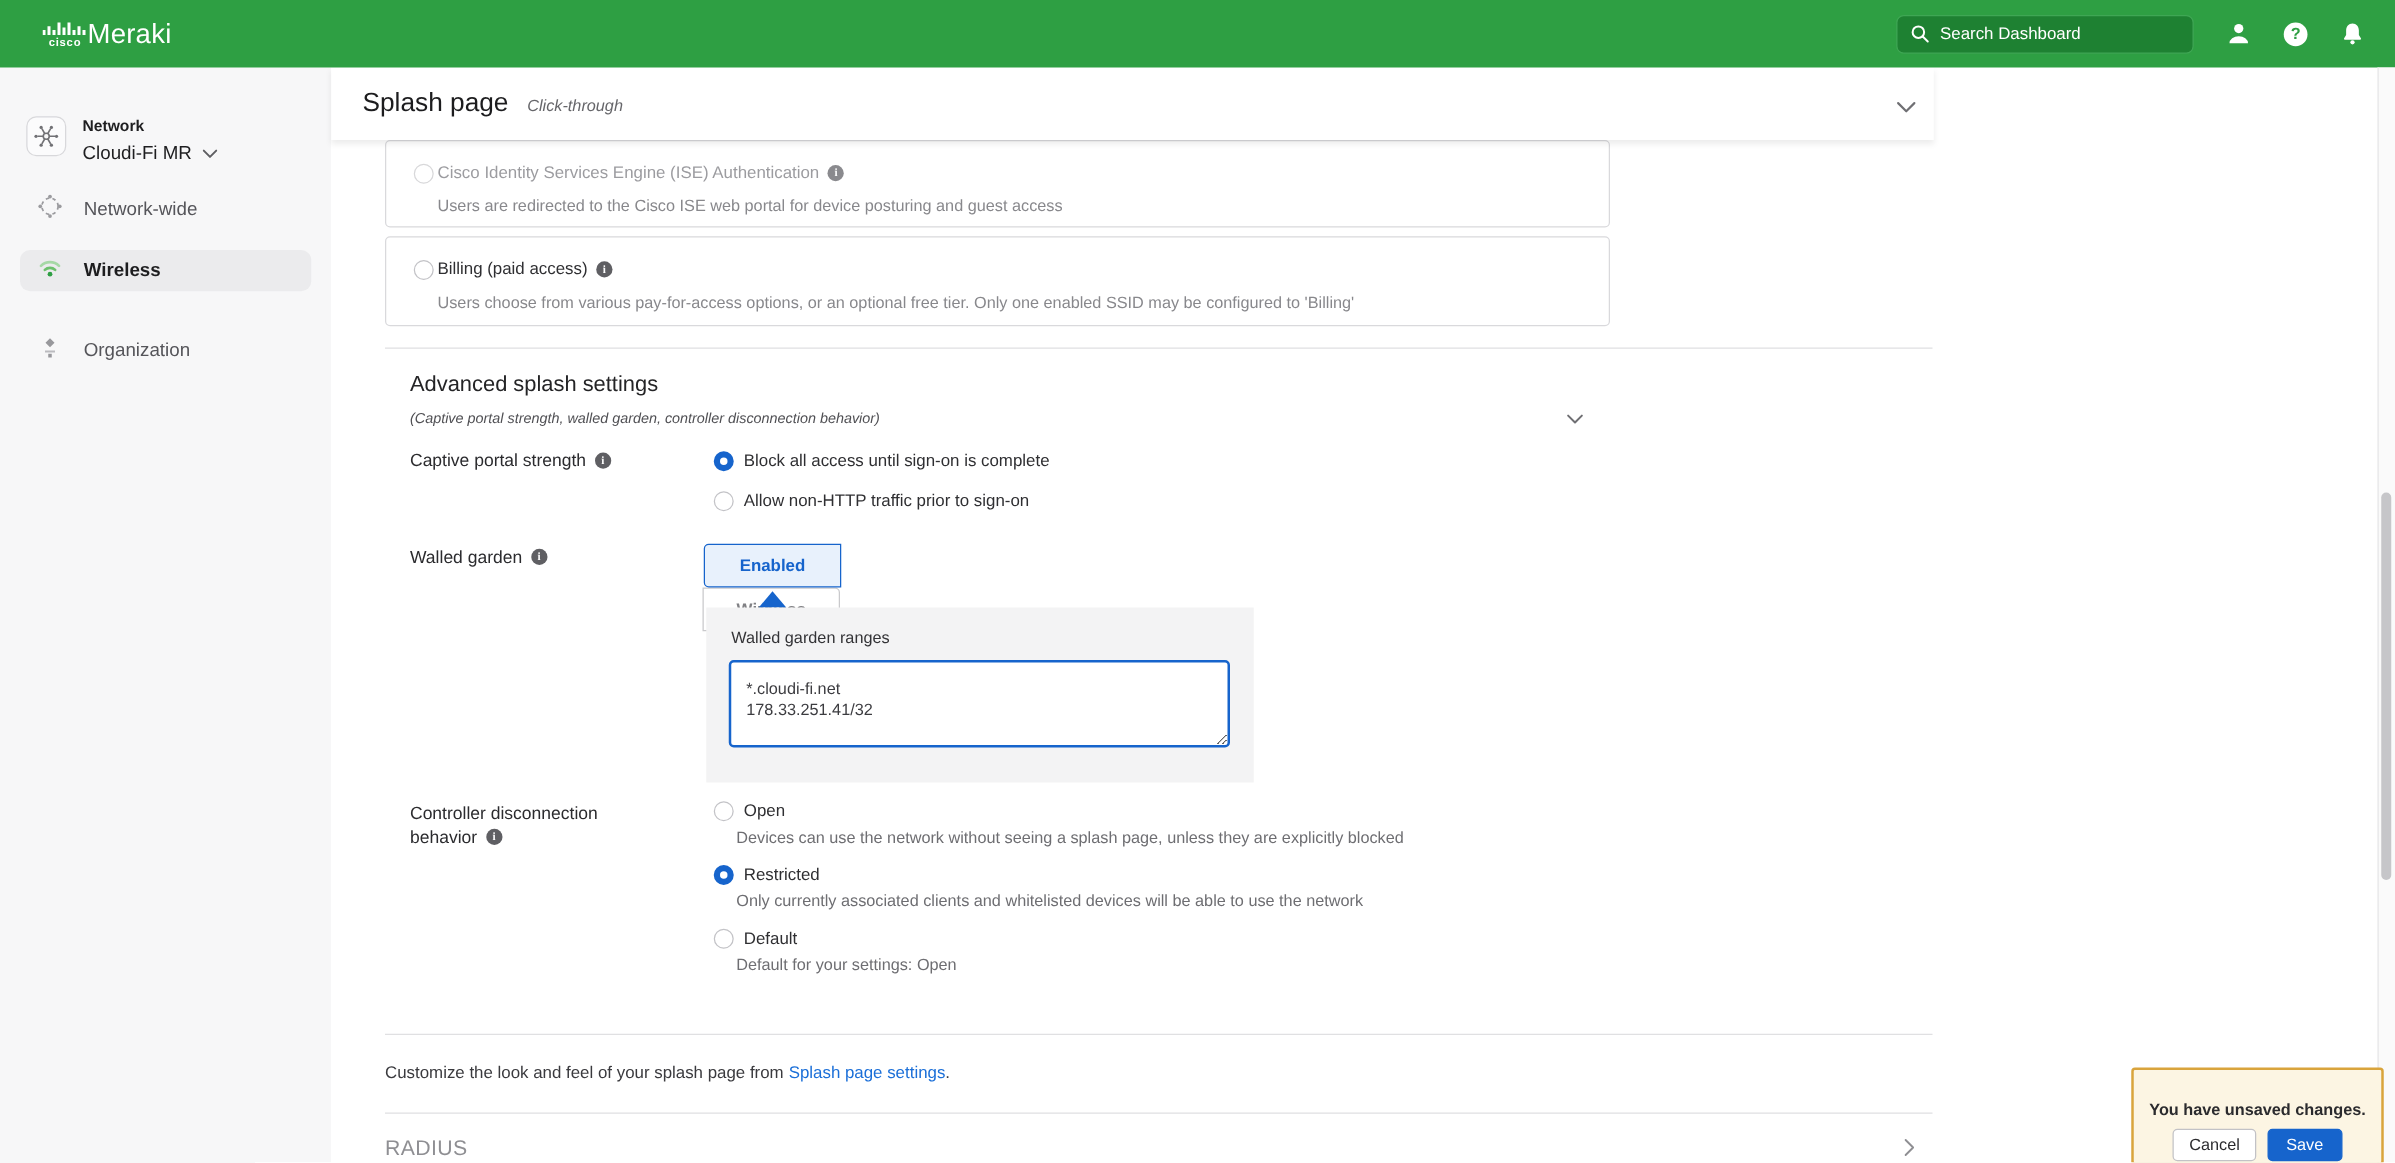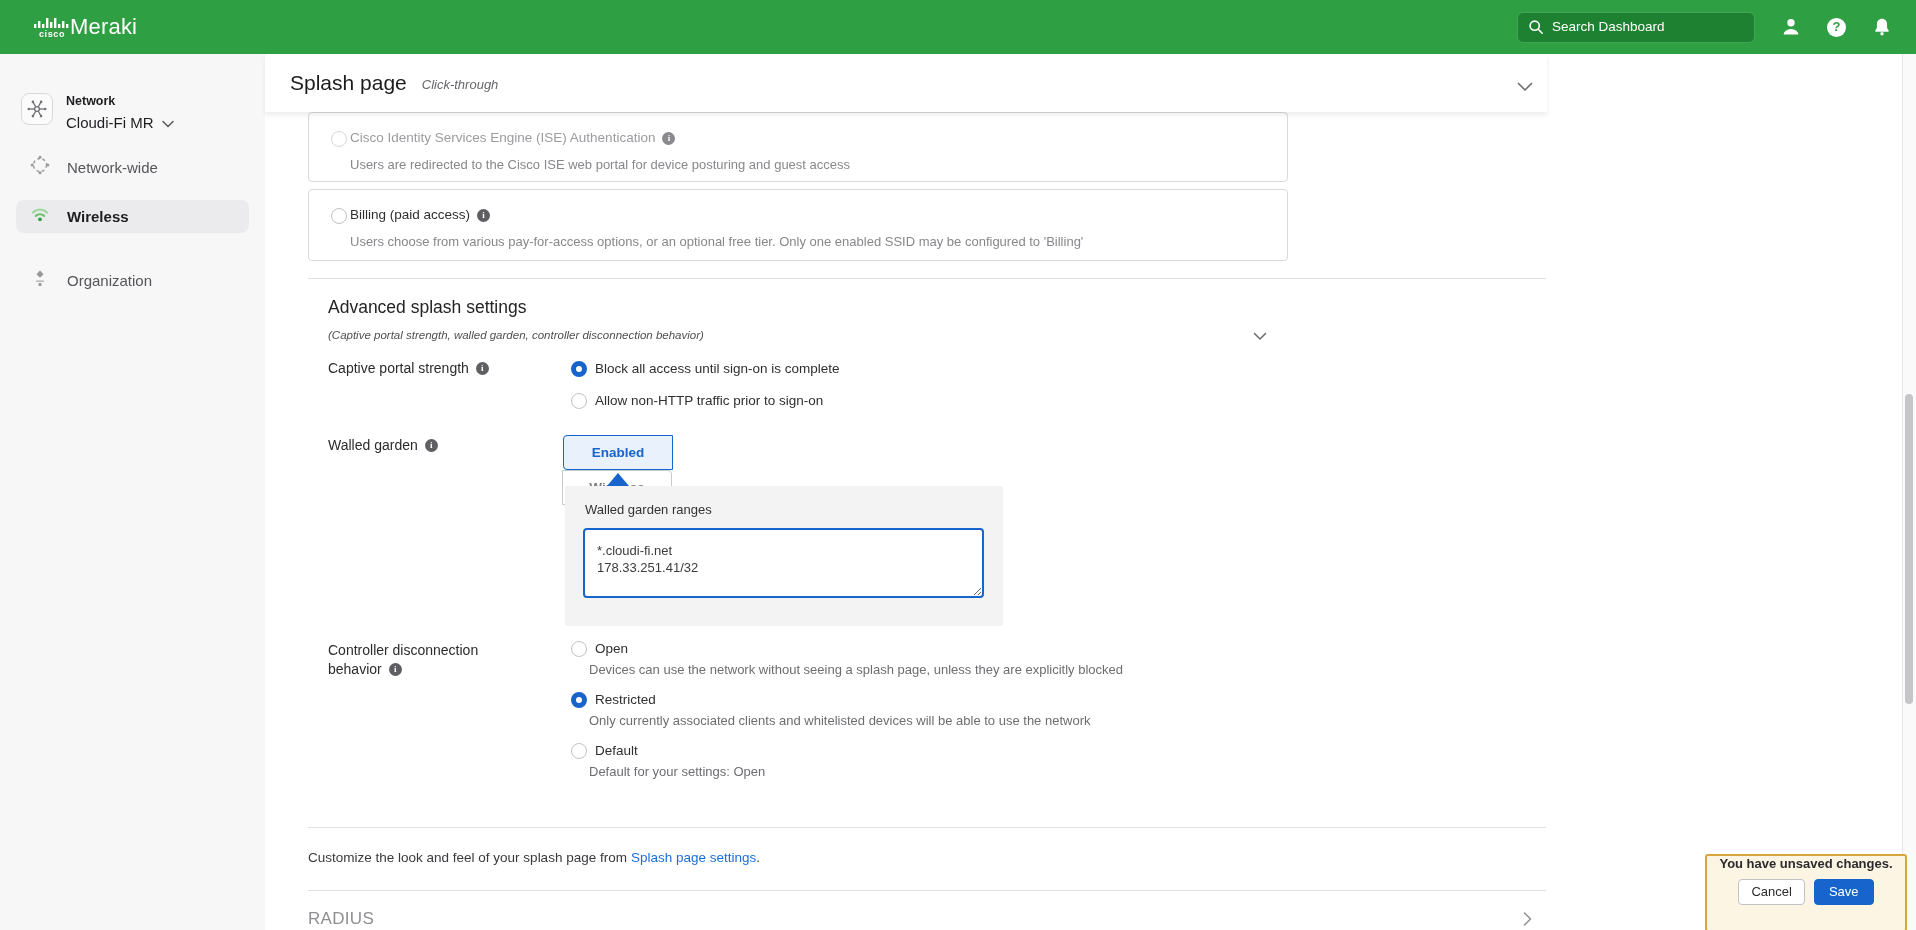--- a/index.html
+++ b/index.html
@@ -91,21 +91,21 @@
 
   .customize { position:absolute; left:43px; top:796px; font-size:13.5px; color:#3A3A3E; }
   .customize a { color:#1B6FD8; text-decoration:none; margin-left:4px; cursor:pointer; }
 
   .radius-row { position:absolute; left:43px; top:855px; width:1238px; cursor:pointer; }
   .radius-title { font-size:17px; color:#8F8F93; letter-spacing:.3px; }
   .radius-chev { position:absolute; right:14px; top:2px; }
 
   
   .unsaved { position:absolute; left:1705px; top:854px; width:202px; height:78px; background:#FCF5E3; border:2px solid #D9A43C; border-radius:3px; text-align:center; z-index:30; }
-  .unsaved-msg { margin-top:0; font-size:13px; font-weight:bold; color:#2B2B2E; }
+  .unsaved-msg { margin-top:24px; font-size:13px; font-weight:bold; color:#2B2B2E; }
   .unsaved-btns { margin-top:7px; display:flex; justify-content:center; gap:9px; }
   .btn-cancel { height:26px; padding:0 12px; background:#fff; border:1px solid #C2C2C6; border-radius:4px; font-family:inherit; font-size:13px; color:#2B2B2E; cursor:pointer; }
   .btn-save { height:26px; padding:0 14px; background:#1664CC; border:1px solid #1664CC; border-radius:4px; font-family:inherit; font-size:13px; color:#fff; cursor:pointer; }
 
   
   .scrollbar { position:absolute; right:0; top:54px; bottom:0; width:14px; background:#FAFAFA; border-left:1px solid #E6E6E8; z-index:25; }
   .scroll-thumb { position:absolute; left:2px; width:8px; top:340px; height:310px; background:#C6C6C9; border-radius:4px; cursor:grab; }
 </style>
 </head>
 <body>

